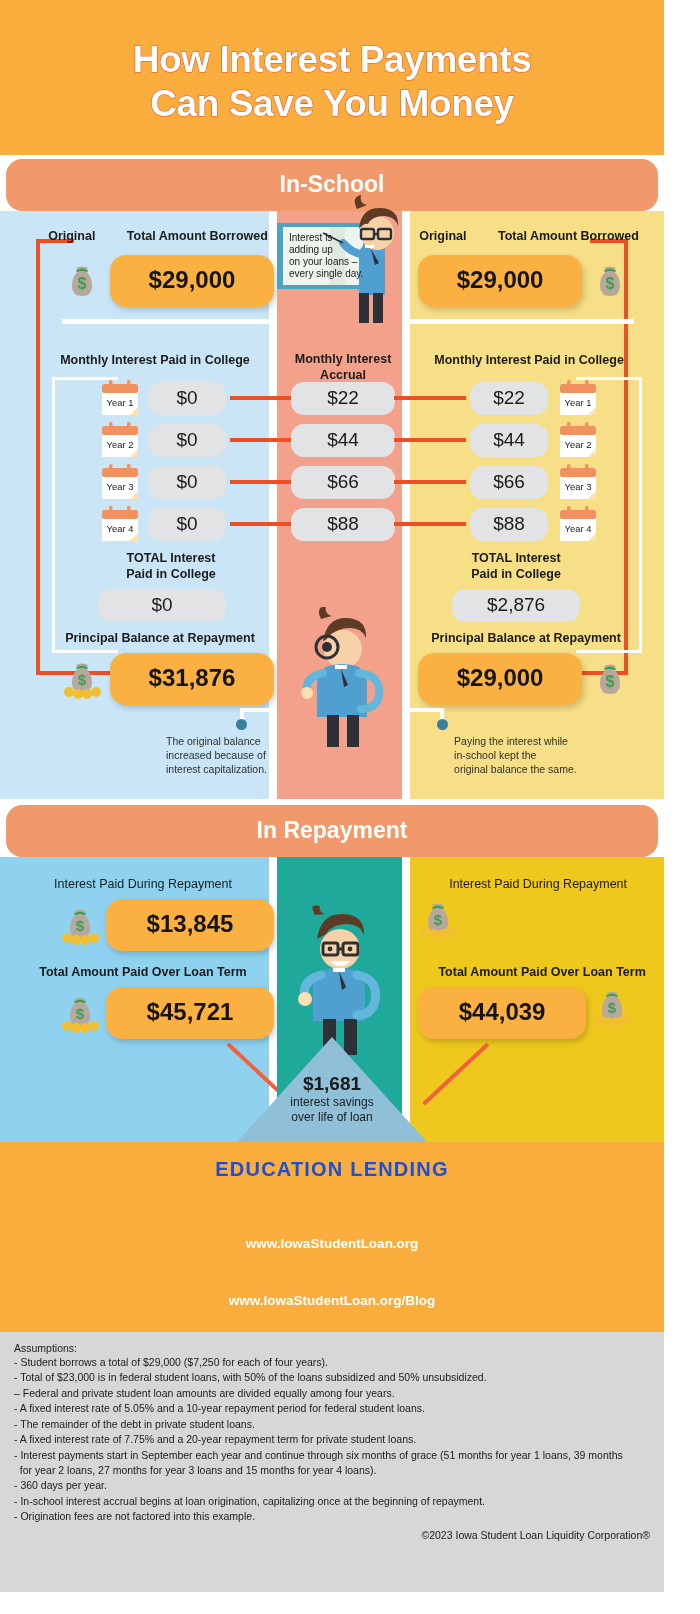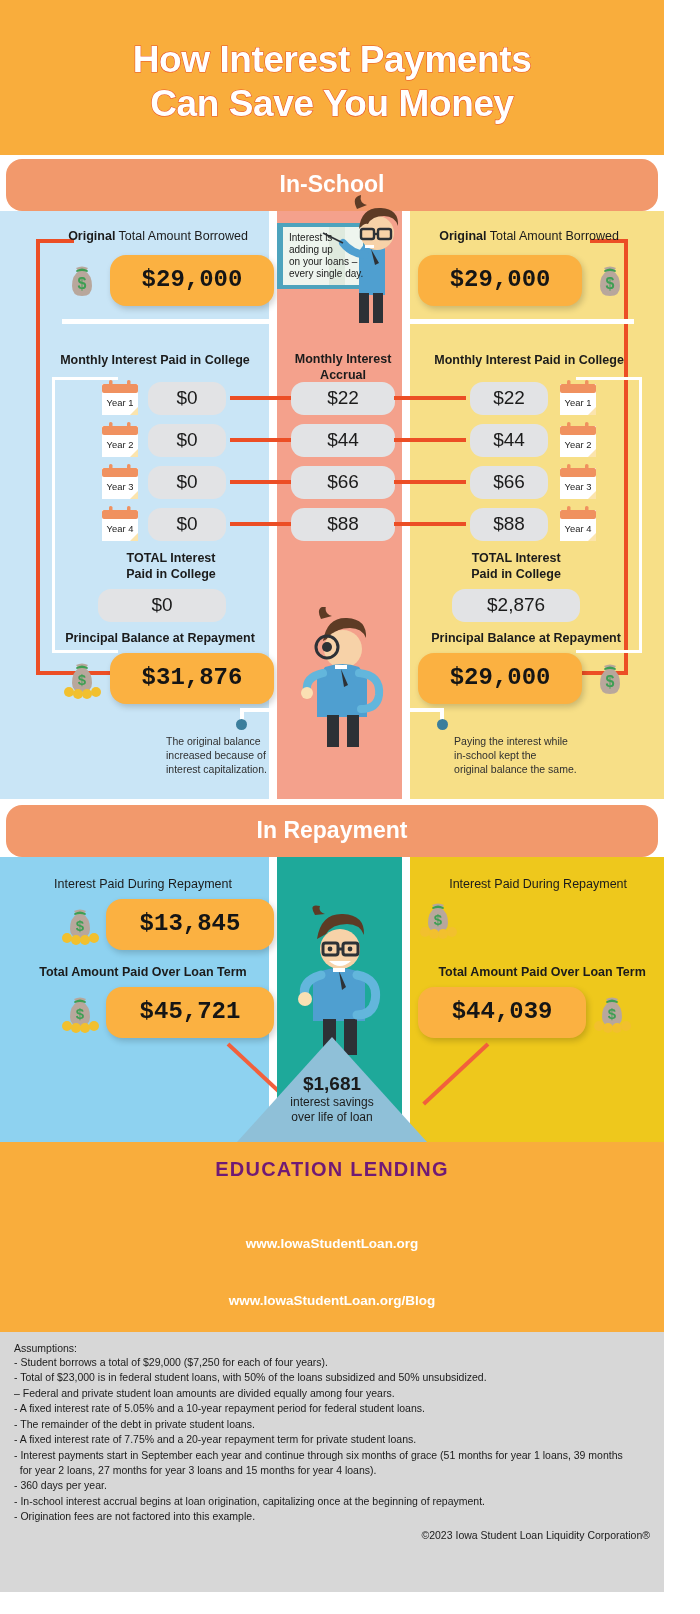--- a/index.html
+++ b/index.html
@@ -47,32 +47,31 @@
   .col-mid    { width: 132px; background: #f4a18c; margin: 0 8px; position: relative; }
   .col-right  { width: 268px; background: #f7df87; position: relative; }
 
   
   .rline { position: absolute; background: #ec4e25; }
 
   .grp-title {
     font-size: 12.5px; font-weight: bold; color: #1b1b1b;
     text-align: center; line-height: 1.25;
   }
-  .grp-title .light { font-weight: normal; }
+  .grp-title .light { font-weight: bold; padding-left: 28px; }
   .mid-title {
     font-size: 12.5px; font-weight: bold; color: #1b1b1b;
     text-align: center; line-height: 1.3; padding-top: 12px;
   }
 
   .amt-pill {
     background: #fbb141; border-radius: 16px;
     font-size: 24px; font-weight: bold; color: #151515;
     text-align: center; padding: 11px 0 13px;
     box-shadow: 2px 3px 6px rgba(0,0,0,.18);
-    font-family: Liberation Mono, monospace;
   }
   .grey-pill {
     background: #e2e3e5; border-radius: 13px;
     font-size: 19px; color: #1b1b1b; text-align: center;
     padding: 5px 0 6px; font-weight: normal;
   }
 
   
   .bag { position: relative; width: 40px; height: 40px; flex: 0 0 40px; }
   .bag svg { display:block; }
@@ -121,21 +120,21 @@
     display:flex; flex-direction:column; align-items:center;
     padding-top: 20px;
   }
   .logo-row { display:flex; align-items:center; gap:6px; }
   .isl-text {
     font-family: "Liberation Serif", serif;
     font-size: 62px; color:#fff; font-weight: normal;
     letter-spacing: 1px; line-height: 0.95;
   }
   .edu-text {
-    font-size: 20px; font-weight: bold; color:#701a75;
+    font-size: 20px; font-weight: bold; color:#1d4ed8;
     letter-spacing: 1.2px; margin-top: -4px;
   }
   .urls { margin-top: 16px; text-align:center; }
   .urls div { font-size: 13.5px; font-weight: bold; color:#fff; line-height:1.45;margin-top:37px; }
 
   
   .assume {
     background: #d7d7d7; padding: 10px 14px 20px;
     height: 260px;
   }
@@ -560,21 +559,21 @@
             <path d="M15 8 q5 -3 10 0 q2 1 0 2 q-5 -2 -10 0 q-2 -1 0 -2z" fill="#3e9e53"></path>
             <text x="20" y="26" font-size="15" font-weight="bold" fill="#3e9e53" text-anchor="middle" font-family="Liberation Sans, sans-serif">$</text>
             <circle cx="7" cy="33" r="5" fill="#f2c02e"></circle>
               <circle cx="16" cy="35" r="5" fill="#f2c02e"></circle>
             <circle cx="25" cy="35" r="5" fill="#f2c02e"></circle>
               <circle cx="34" cy="33" r="5" fill="#f2c02e"></circle>
           </svg>
         </span>
       </div>
       <div class="rp-label bold" style="position:absolute; left:4px; top:108px; width:256px;">Total Amount Paid Over Loan Term</div>
-      <div style="position:absolute; left:8px; top:130px; display:flex; align-items:center; gap:6px; width:214px;">
+      <div style="position:absolute; left:8px; top:130px; display:flex; gap:6px; width:214px;">
         <div class="amt-pill" style="flex:1;">$44,039</div>
         <span class="bag">
           <svg viewBox="0 0 40 40" width="40" height="40">
             <path d="M14 6 q6 -3 12 0 l-3 4 h-6 z" fill="#b8a79c"></path>
             <path d="M17 9 q3 -2 6 0 q7 4 7 15 q0 9 -10 9 q-10 0 -10 -9 q0 -11 7 -15 z" fill="#b8a79c"></path>
             <path d="M15 8 q5 -3 10 0 q2 1 0 2 q-5 -2 -10 0 q-2 -1 0 -2z" fill="#3e9e53"></path>
             <text x="20" y="26" font-size="15" font-weight="bold" fill="#3e9e53" text-anchor="middle" font-family="Liberation Sans, sans-serif">$</text>
             <circle cx="7" cy="33" r="5" fill="#f2c02e"></circle>
               <circle cx="16" cy="35" r="5" fill="#f2c02e"></circle>
             <circle cx="25" cy="35" r="5" fill="#f2c02e"></circle>

